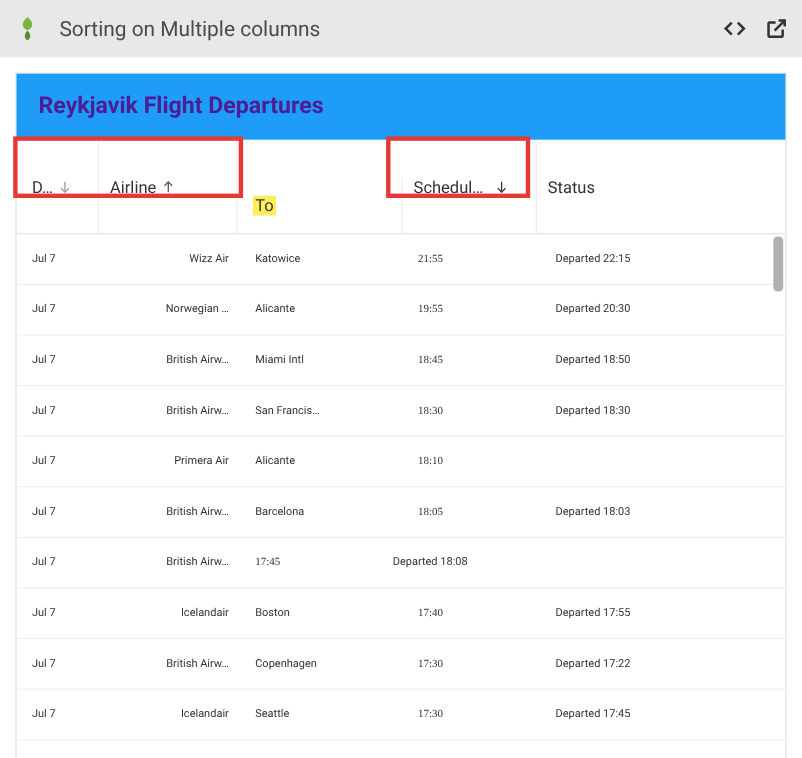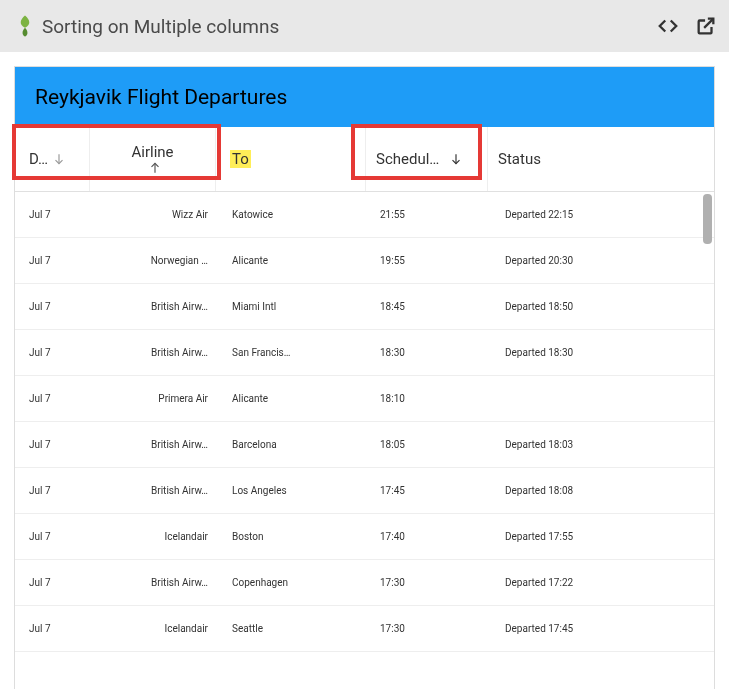--- a/index.html
+++ b/index.html
@@ -18,21 +18,21 @@
       background: #e8e8e8;
       height: 52px;
       display: flex;
       align-items: center;
       padding: 0 12px;
       justify-content: space-between;
     }
     .top-bar-left {
       display: flex;
       align-items: center;
-      gap: 4px;
+      gap: 16px;
     }
     .logo {
       width: 26px;
       height: 26px;
       position: relative;
     }
     .logo svg {
       width: 100%;
       height: 100%;
     }
@@ -57,24 +57,24 @@
     }
     .content {
       padding: 14px;
     }
     .grid {
       border: 1px solid #ddd;
       background: #fff;
     }
     .grid-title {
       background: #1e9cf7;
-      color: #000000;
+      color: #4c1d95;
       padding: 18px 20px;
       font-size: 21px;
-      font-weight: 400;
+      font-weight: 700;
     }
     .grid-header {
       display: flex;
       border-bottom: 1px solid #e0e0e0;
       position: relative;
     }
     .grid-header-cell {
       padding: 16px 10px 16px 10px;
       font-size: 15px;
       color: #333;
@@ -83,22 +83,22 @@
       white-space: nowrap;
       overflow: hidden;
       position: relative;
       border-right: 1px solid #eee;
       cursor: pointer;
     }
     .grid-header-cell:last-child {
       border-right: none;
     }
     .col-date { width: 75px; padding-left: 14px; }
-    .col-airline { width: 126px; flex-direction: column; }
-    .col-to { width: 150px; padding-left: 14px; }
+    .col-airline { width: 126px; }
+    .col-to { width: 150px; padding-left: 14px; margin-top: 35px; }
     .col-scheduled { width: 122px; padding-left: 10px; }
     .col-status { width: 220px; padding-left: 10px; }
     .hdr-label {
       overflow: hidden;
       text-overflow: ellipsis;
     }
     .sort-arrow {
       margin-left: 4px;
       color: #888;
       display: inline-flex;
@@ -143,21 +143,21 @@
       font-size: 10px;
       color: #333;
       white-space: nowrap;
       overflow: hidden;
       text-overflow: ellipsis;
       padding: 0 10px 0 14px;
     }
     .grid-cell.cell-date { width: 78px; }
     .grid-cell.cell-airline { width: 125px; text-align: right; }
     .grid-cell.cell-to { width: 148px; }
-    .grid-cell.cell-scheduled { width: 125px; }
+    .grid-cell.cell-scheduled { width: 125px; font-family: Liberation Serif, serif; }
     .grid-cell.cell-status { width: 220px; }
     .scrollbar-track {
       position: absolute;
       right: 0;
       top: 0;
       width: 13px;
       height: 100%;
       background: transparent;
     }
     .scrollbar-thumb {
@@ -284,21 +284,20 @@
           <div class="grid-row">
             <div class="grid-cell cell-date">Jul 7</div>
             <div class="grid-cell cell-airline">British Airw…</div>
             <div class="grid-cell cell-to">Barcelona</div>
             <div class="grid-cell cell-scheduled">18:05</div>
             <div class="grid-cell cell-status">Departed 18:03</div>
           </div>
           <div class="grid-row">
             <div class="grid-cell cell-date">Jul 7</div>
             <div class="grid-cell cell-airline">British Airw…</div>
-            <div class="grid-cell cell-to">Los Angeles</div>
             <div class="grid-cell cell-scheduled">17:45</div>
             <div class="grid-cell cell-status">Departed 18:08</div>
           </div>
           <div class="grid-row">
             <div class="grid-cell cell-date">Jul 7</div>
             <div class="grid-cell cell-airline">Icelandair</div>
             <div class="grid-cell cell-to">Boston</div>
             <div class="grid-cell cell-scheduled">17:40</div>
             <div class="grid-cell cell-status">Departed 17:55</div>
           </div>

